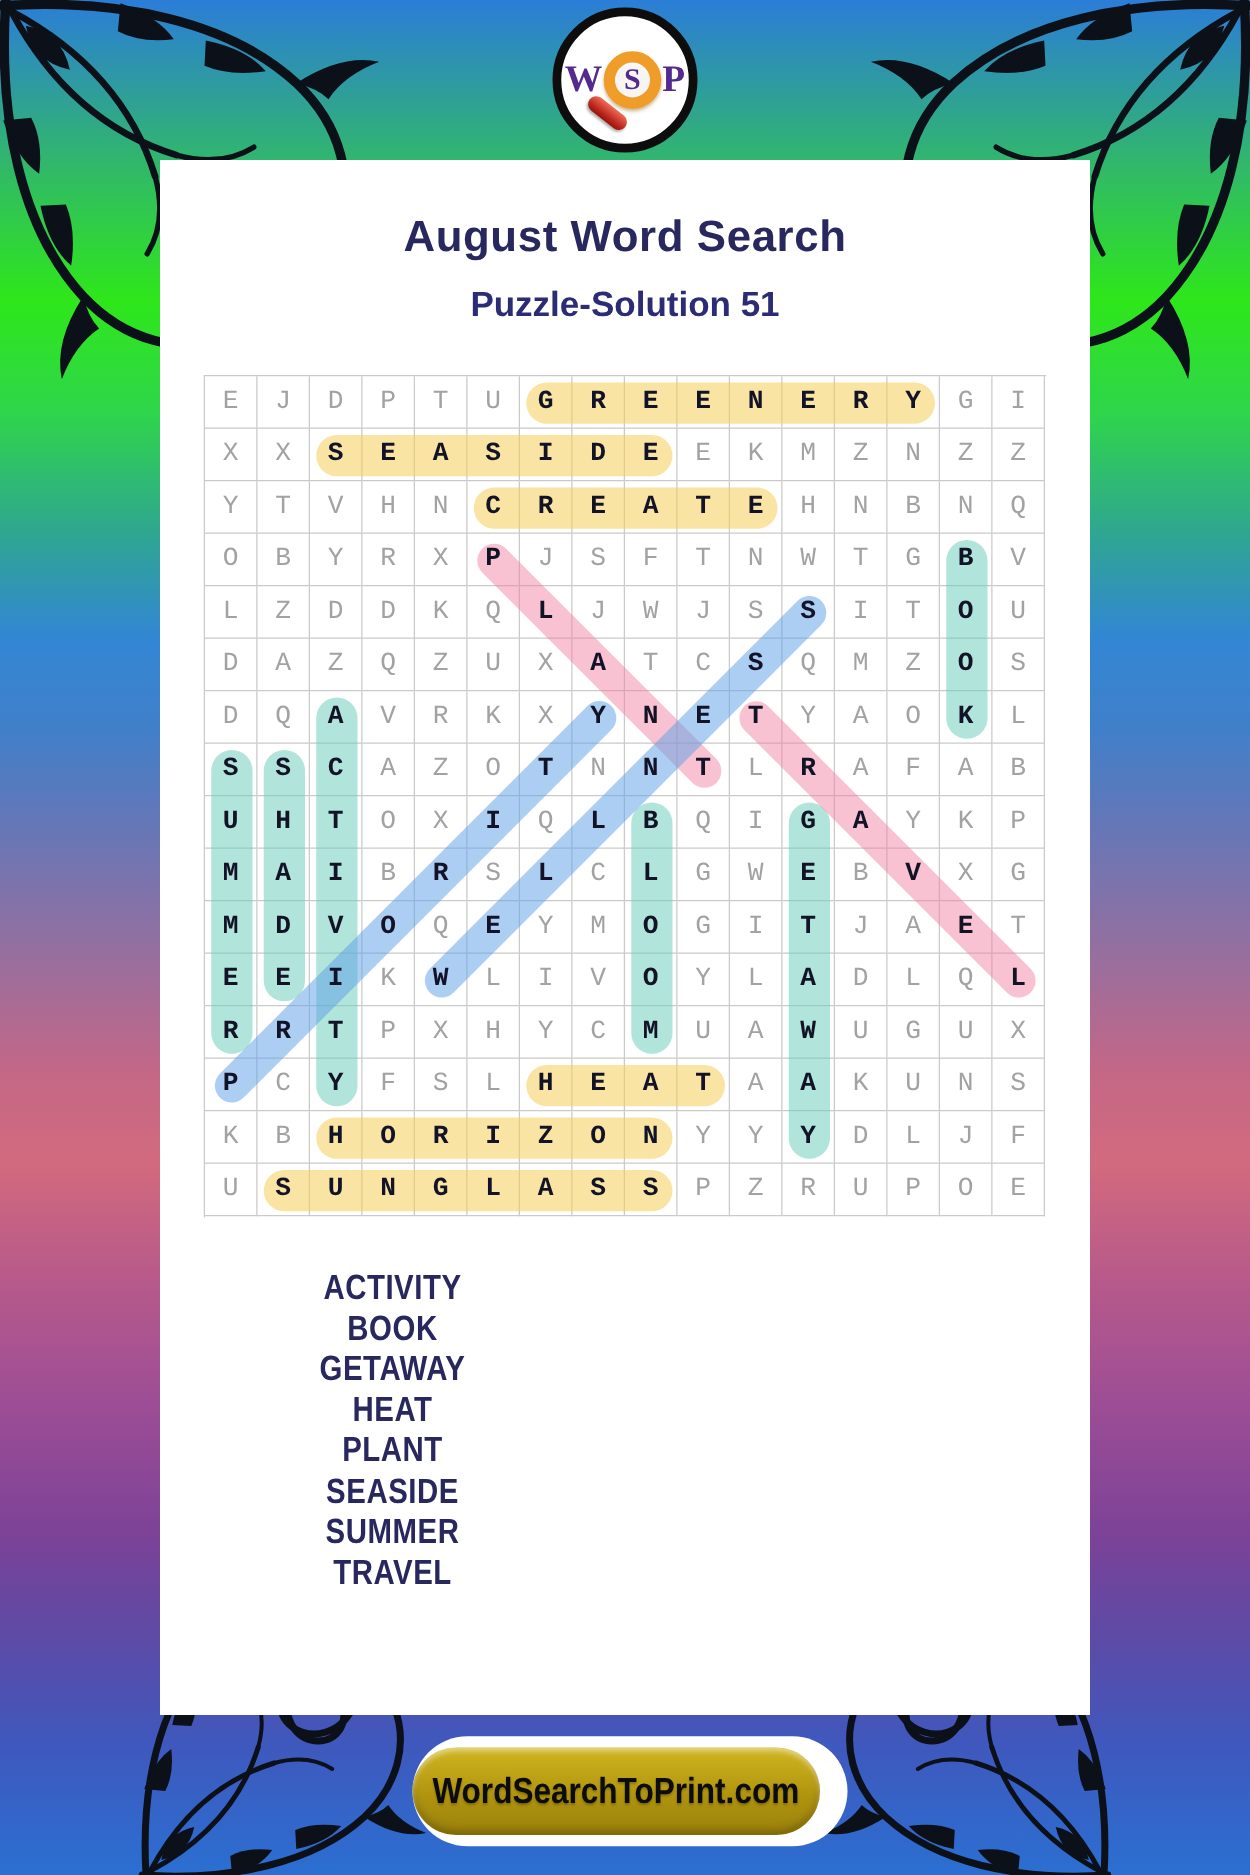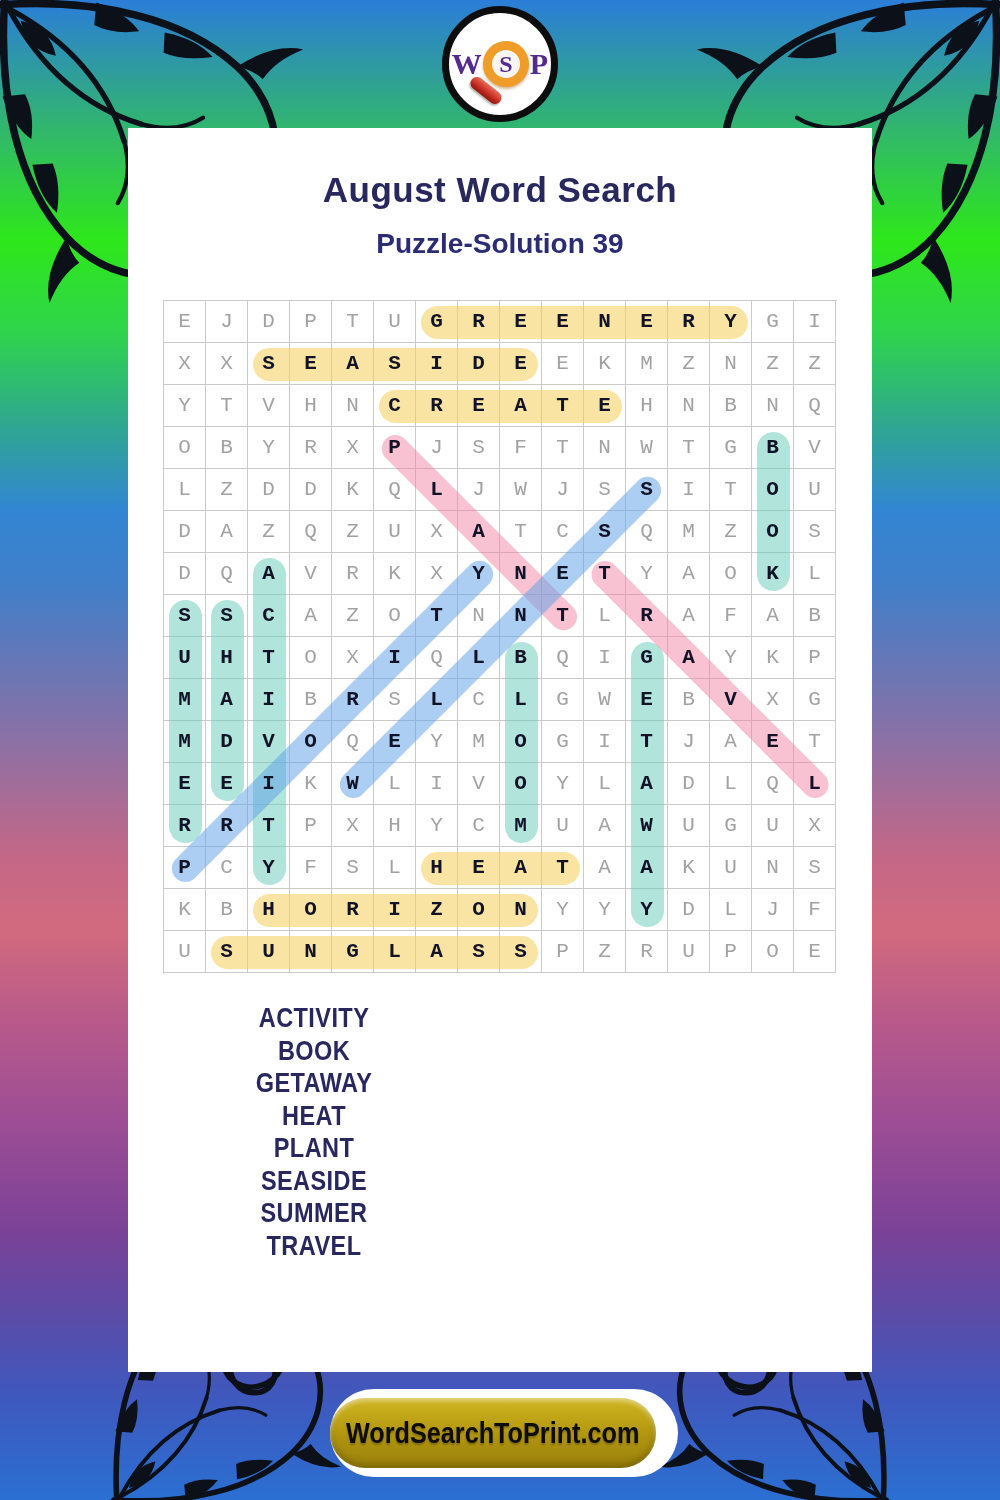--- a/index.html
+++ b/index.html
@@ -52,21 +52,21 @@
   .cell{
     box-sizing:border-box;border-right:1px solid #cacaca;border-bottom:1px solid #cacaca;
     display:flex;align-items:center;justify-content:center;
     font-family:"Liberation Mono",monospace;font-size:21px;color:#a2a2a4;
   }
   .cell span{position:relative;z-index:2;}
   .cell.hit{color:#131328;font-weight:700;}
   .bars{position:absolute;left:0;top:0;right:0;bottom:0;z-index:1;}
   .bar{position:absolute;}
 
-  .words{display:flex;margin-top:28px;}
+  .words{display:flex;margin-top:40px;}
   .wcol{width:50%;}
   .wcol ul{list-style:none;margin:0;padding:0;transform:scaleX(.84);transform-origin:50% 0;}
   .wcol li{font-size:28px;line-height:32.5px;font-weight:700;color:#28285e;letter-spacing:.5px;}
 
   .footer-pill{
     position:absolute;left:330px;top:1389px;width:348px;height:88px;z-index:5;
     background:#ffffff;border-radius:44px;display:flex;align-items:center;
   }
   .footer-btn{
     width:326px;height:70px;border-radius:35px;border:none;cursor:pointer;
@@ -124,21 +124,21 @@
   <span class="wp">W</span>
   <span class="lens">
     <span class="s">S</span>
     <span class="handle"></span>
   </span>
   <span class="wp">P</span>
 </div>
 
 <div class="card">
   <h1 class="title">August Word Search</h1>
-  <h2 class="subtitle">Puzzle-Solution 39</h2>
+  <h2 class="subtitle">Puzzle-Solution 51</h2>
 
   <div class="grid">
     <div class="bars" id="grid-bars">
         <div class="bar" style="left: 256.5px; top: 4.5px; width: 327px; height: 33px; border-radius: 16.5px; transform: rotate(0deg); background: rgba(245, 205, 90, 0.55);"></div>
         <div class="bar" style="left: 88.5px; top: 46.5px; width: 285px; height: 33px; border-radius: 16.5px; transform: rotate(0deg); background: rgba(245, 205, 90, 0.55);"></div>
         <div class="bar" style="left: 214.5px; top: 88.5px; width: 243px; height: 33px; border-radius: 16.5px; transform: rotate(0deg); background: rgba(245, 205, 90, 0.55);"></div>
         <div class="bar" style="left: 256.5px; top: 550.5px; width: 159px; height: 33px; border-radius: 16.5px; transform: rotate(0deg); background: rgba(245, 205, 90, 0.55);"></div>
         <div class="bar" style="left: 88.5px; top: 592.5px; width: 285px; height: 33px; border-radius: 16.5px; transform: rotate(0deg); background: rgba(245, 205, 90, 0.55);"></div>
         <div class="bar" style="left: 46.5px; top: 634.5px; width: 327px; height: 33px; border-radius: 16.5px; transform: rotate(0deg); background: rgba(245, 205, 90, 0.55);"></div>
         <div class="bar" style="left: 529.5px; top: 193.5px; width: 159px; height: 33px; border-radius: 16.5px; transform: rotate(90deg); background: rgba(105, 204, 186, 0.52);"></div>

